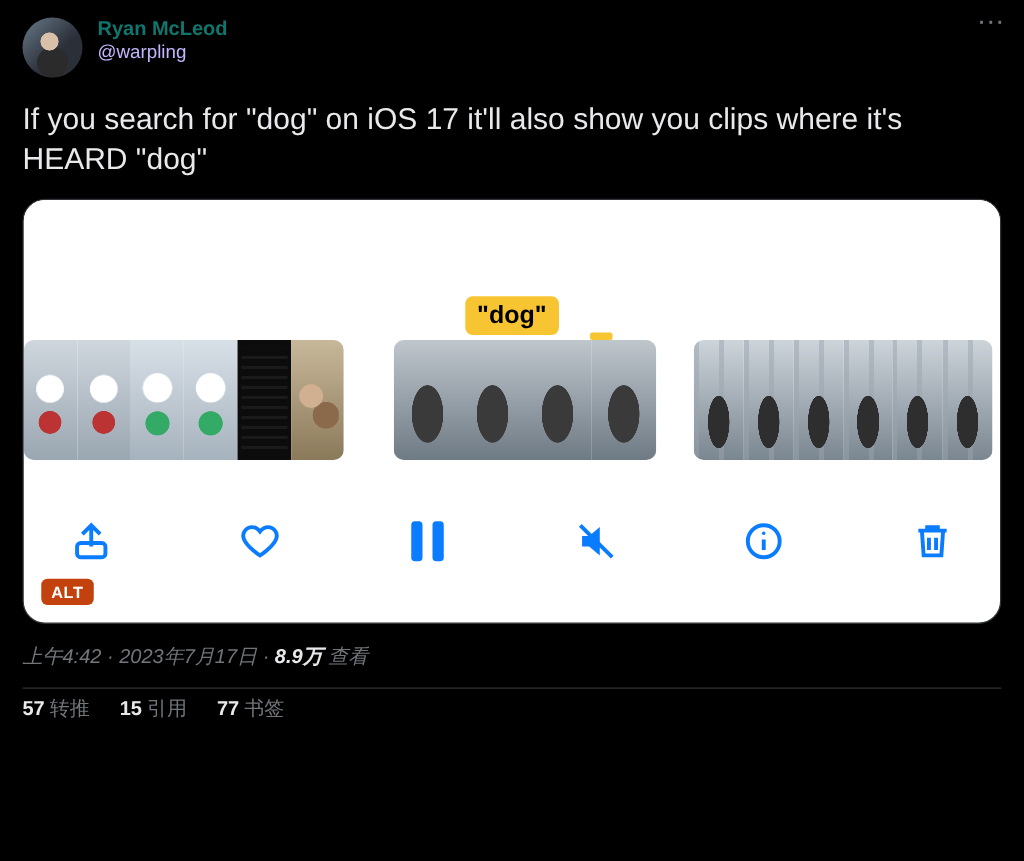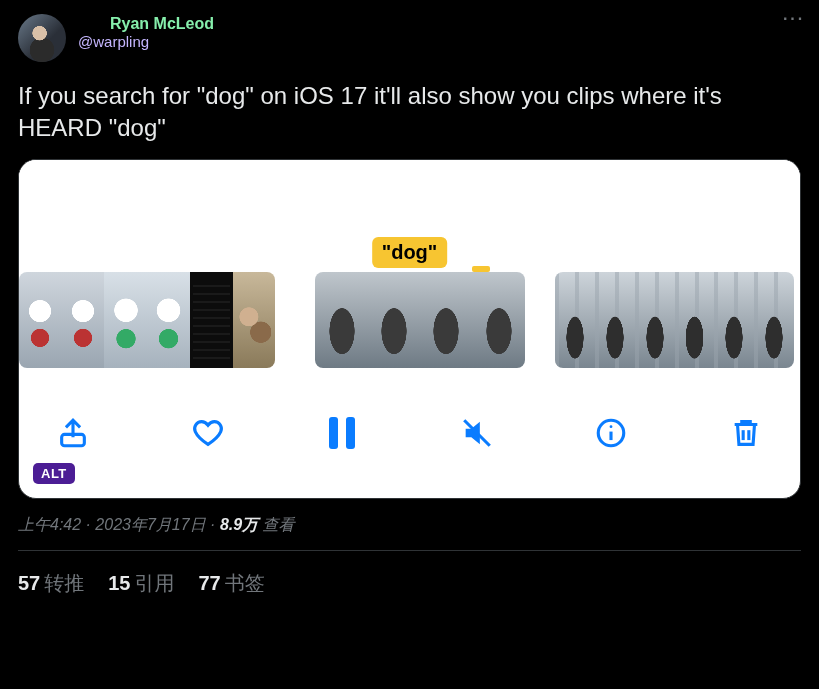--- a/index.html
+++ b/index.html
@@ -2,21 +2,21 @@
 <html><head>
 <meta charset="utf-8">
 <style>
   * { box-sizing: border-box; margin: 0; padding: 0; }
   html, body { width: 819px; height: 689px; background: #000; font-family: -apple-system, BlinkMacSystemFont, "Segoe UI", Arial, sans-serif; color: #e7e9ea; overflow: hidden; }
   .tweet { padding: 14px 18px; position: relative; }
   .header { display: flex; align-items: flex-start; }
   .avatar { width: 48px; height: 48px; border-radius: 50%; flex-shrink: 0; background: linear-gradient(135deg,#6a7a8a 0%, #2a2f38 60%); position: relative; overflow: hidden; }
   .avatar::after { content:""; position:absolute; inset:0; background: radial-gradient(circle at 45% 40%, #d9c0a8 0 18%, transparent 19%), radial-gradient(circle at 50% 75%, #2b2b2b 0 28%, transparent 29%); }
   .name-block { margin-left: 12px; line-height: 1.2; }
-  .display-name { font-weight: 700; font-size: 16px; color: #86efac; margin-left: 32px; }
+  .display-name { font-weight: 700; font-size: 16px; color: #0f766e; }
   .handle { color: #c4b5fd; font-size: 15px; }
   .more { position: absolute; top: 10px; right: 14px; color: #71767b; letter-spacing: 2px; font-weight: 700; font-size: 16px; }
   .body-text { margin-top: 18px; font-size: 24px; line-height: 1.35; color: #e7e9ea; }
   .translate { margin-top: 10px; color: #1d9bf0; font-size: 15px; }
   .media-card { margin-top: 14px; background: #fff; border-radius: 18px; overflow: hidden; position: relative; border: 1px solid #2f3336; height: 340px; display:flex; flex-direction:column; }
   .media-top { flex: 0 0 112px; background: #fff; position: relative; }
   .dog-label { position: absolute; left: 50%; transform: translateX(-50%); bottom: 4px; background: #f7c531; color: #000; font-weight: 700; font-size: 20px; padding: 4px 10px; border-radius: 6px; }
   .dog-tick { position:absolute; left: 58%; bottom: 0; width: 18px; height: 6px; background:#f7c531; border-radius:2px; }
   .timeline { height: 96px; background: #fff; display: flex; align-items: stretch; overflow: hidden; }
   .clip { height: 96px; border-radius: 8px; overflow: hidden; display: flex; margin-right: 6px; }
@@ -36,25 +36,25 @@
   .g2f::after{content:"";position:absolute;inset:20% 8% 4% 8%;background:radial-gradient(ellipse at 50% 55%, #3a3a3a 0 40%, transparent 41%);}
   .g3f { background: linear-gradient(#cdd4da,#7a8690); position:relative;}
   .g3f::before{content:"";position:absolute;inset:0;background:repeating-linear-gradient(90deg,#9aa4ad 0 4px, transparent 4px 20px); opacity:.5;}
   .g3f::after{content:"";position:absolute;inset:30% 12% 6% 12%;background:radial-gradient(ellipse at 50% 60%, #2e2e2e 0 40%, transparent 41%);}
   .playhead { position:absolute; left:14px; top:0; bottom:0; width:6px; background:#fff; border-radius:3px; box-shadow:0 0 0 1px rgba(0,0,0,.15), 0 1px 4px rgba(0,0,0,.3); }
   .toolbar { flex:1; display:flex; align-items:center; justify-content:space-between; padding: 0 34px; }
   .tb-btn { color:#0a7cff; width:40px; height:40px; display:flex; align-items:center; justify-content:center; }
   .tb-btn svg { width: 34px; height: 34px; stroke:#0a7cff; fill:none; stroke-width:2.2; }
   .pause-bars { display:flex; gap:8px; }
   .pause-bars span { width:9px; height:32px; background:#0a7cff; border-radius:3px; display:block; }
-  .alt-badge { position:absolute; left:14px; bottom:14px; background:#4c1d95; color:#fff; font-weight:700; font-size:13px; padding:3px 8px; border-radius:5px; letter-spacing:.5px; }
+  .alt-badge { position:absolute; left:14px; bottom:14px; background:#c2410c; color:#fff; font-weight:700; font-size:13px; padding:3px 8px; border-radius:5px; letter-spacing:.5px; }
   .meta { margin-top: 16px; color:#71767b; font-size:16px;font-style:italic; }
   .meta .views-num { color:#e7e9ea; font-weight:700; }
   .divider { height:1px; background:#2f3336; margin-top:14px; }
-  .stats { display:flex; gap:24px; margin-top:19px; font-size:20px; color:#71767b;align-items:center; }
+  .stats { display:flex; gap:24px; margin-top:6px; font-size:16px; color:#71767b;align-items:center; }
   .stats b { color:#e7e9ea; font-weight:700; margin-right:4px; }
 </style>
 </head>
 <body>
 
 <div class="tweet">
 
   <div class="more">···</div>
 
   <div class="header">

